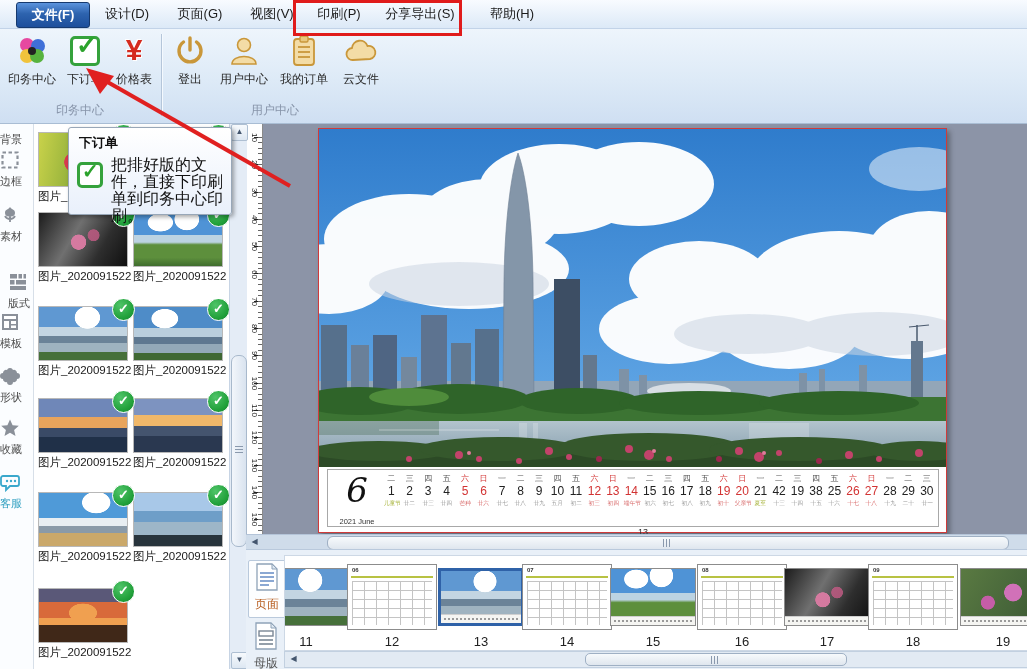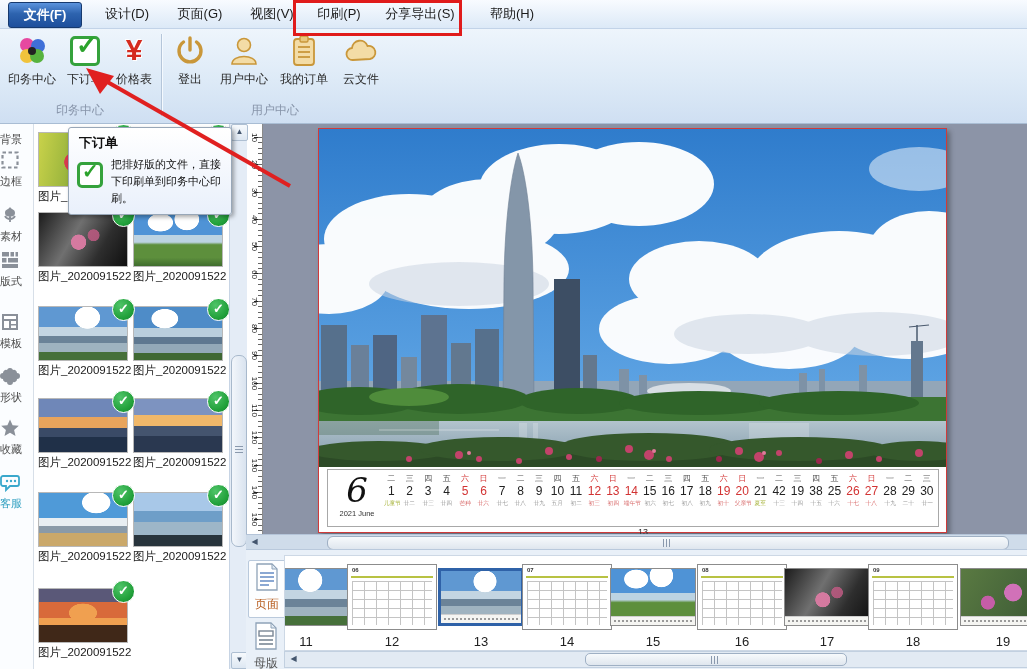--- a/index.html
+++ b/index.html
@@ -28,21 +28,21 @@
   .yen-ic{font-size:30px;line-height:32px;font-weight:900;color:#d42b1f;text-shadow:1px 1px 0 #fff,-1px -1px 0 #fff;}
   
   #arrow-svg{left:0;top:0;width:1027px;height:669px;z-index:60;pointer-events:none;}
   
   #tooltip{left:68px;top:127px;width:162px;height:86px;background:linear-gradient(#ffffff,#e9f0fb);
            border:1px solid #98a7b8;border-radius:3px;box-shadow:2px 2px 4px rgba(0,0,0,.35);z-index:55;}
   #tooltip .tt-title{position:absolute;left:10px;top:6px;font-size:13px;font-weight:bold;color:#111;}
   #tooltip .tt-ic{position:absolute;left:8px;top:34px;width:26px;height:26px;}
   #tooltip .tt-ic .check-ic{width:26px;height:26px;}
   #tooltip .tt-ic .check-ic:after{font-size:20px;left:2px;top:-6px;}
-  #tooltip .tt-body{position:absolute;left:42px;top:28px;width:116px;font-size:11px;line-height:17px;color:#111;}
+  #tooltip .tt-body{position:absolute;left:42px;top:28px;width:116px;font-size:16px;line-height:17px;color:#111;}
   
   #sidebar{left:0;top:123px;width:33px;height:546px;background:#fbfdff;border-right:1px solid #d7dfe8;overflow:hidden;z-index:5;}
   .sb-item{position:absolute;left:0;width:33px;cursor:default;}
   .sb-ic svg{width:20px;height:20px;}
   .sb-lb{font-size:11px;color:#4c4c4c;display:block;}
   .sb-lb.accent{color:#2f9fc0;}
   
   #library{left:33px;top:123px;width:196px;height:546px;background:#ffffff;overflow:hidden;z-index:4;}
   .lib-cell{position:absolute;width:90px;}
   .lib-img{width:90px;height:55px;border:1px solid #b8b8b8;box-sizing:border-box;position:relative;}
@@ -79,21 +79,21 @@
   
   #canvas{left:262px;top:123px;width:765px;height:411px;background:#8c94a7;z-index:1;}
   #page{left:318px;top:128px;width:627px;height:403px;background:#fff;border:1px solid #cf3b3b;box-sizing:content-box;
         box-shadow:3px 3px 5px rgba(0,0,0,.3);z-index:2;}
   #photo{position:absolute;left:0;top:0;width:627px;height:338px;overflow:hidden;}
   #canvas-pagenum{left:638px;top:527px;font-size:9px;color:#333;z-index:2;}
   
   #calstrip{position:absolute;left:8px;top:340px;width:610px;height:56px;border:1px solid #a8a8a8;background:#fff;}
   #cal-month{position:absolute;left:6px;top:2px;width:46px;text-align:center;}
   #cal-month .big{font-family:"DejaVu Serif",serif;font-style:italic;font-size:34px;line-height:36px;color:#111;}
-  #cal-month .sub{font-size:7.5px;color:#333;margin-top:1px;}
+  #cal-month .sub{font-size:7.5px;color:#333;margin-top:9px;}
   #cal-days{position:absolute;left:54px;top:3px;right:2px;height:50px;display:flex;}
   .dcol{flex:1 1 0;text-align:center;overflow:hidden;}
   .cw{font-size:8px;color:#555;line-height:11px;}
   .cd{font-size:12px;color:#222;line-height:15px;}
   .cl{font-size:7px;color:#9a9a9a;line-height:9px;transform:scale(.82);transform-origin:center top;white-space:nowrap;}
   .red{color:#d23333 !important;}
   .lr{color:#d86a6a !important;}
   .lg{color:#a8b43c !important;}
   
   #canvas-hscroll{left:246px;top:534px;width:781px;height:15px;background:#cfdcea;border-top:1px solid #b4c4d8;z-index:7;}
@@ -126,21 +126,21 @@
 </style>
 </head>
 <body>
 
 <div id="app">
 
   <div id="canvas" class="abs"></div>
 
   <div id="menubar" class="abs">
     <div id="menu-tabs">
-        <div class="mtab filetab" style="left: 8px; width: 72px;">文件(F)</div>
+        <div class="mtab filetab" style="left: 16px; width: 72px;">文件(F)</div>
         <div class="mtab" style="left: 95px; width: 64px;">设计(D)</div>
         <div class="mtab" style="left: 168px; width: 64px;">页面(G)</div>
         <div class="mtab" style="left: 242px; width: 60px;">视图(V)</div>
         <div class="mtab" style="left: 308px; width: 62px;">印刷(P)</div>
         <div class="mtab" style="left: 378px; width: 84px;">分享导出(S)</div>
         <div class="mtab" style="left: 482px; width: 60px;">帮助(H)</div>
       </div>
     <div id="menu-right" class="abs">
       
       
@@ -213,21 +213,21 @@
       <div class="sb-item" style="top: -15px;"><span class="sb-ic"><svg viewBox="0 0 20 20">
             <rect x="2" y="-6" width="16" height="16" fill="none" stroke="#8a9099" stroke-width="2.4"></rect>
           </svg></span><span class="sb-lb">背景</span></div>
       <div class="sb-item" style="top: 27px;"><span class="sb-ic"><svg viewBox="0 0 20 20">
             <rect x="2.5" y="2.5" width="15" height="15" fill="none" stroke="#8a9099" stroke-width="2.2" stroke-dasharray="3.5,2.5"></rect>
           </svg></span><span class="sb-lb">边框</span></div>
       <div class="sb-item" style="top: 82px;"><span class="sb-ic"><svg viewBox="0 0 20 20">
             <path d="M10,2 C12,5 15,4 15,8 C15,11 12,12 10,11 C8,12 5,11 5,8 C5,4 8,5 10,2 Z" fill="#8a9099"></path>
             <path d="M10,11 L10,17 M10,14 C7,14 6,13 5,11 M10,14 C13,14 14,13 15,11" stroke="#8a9099" stroke-width="1.8" fill="none"></path>
           </svg></span><span class="sb-lb">素材</span></div>
-      <div class="sb-item" style="top: 127px;"><span class="sb-ic"><svg viewBox="0 0 20 20">
+      <div class="sb-item" style="top: 149px; margin-left: 8px;"><span class="sb-ic"><svg viewBox="0 0 20 20">
             <g fill="#8a9099">
               <rect x="2" y="2" width="7" height="4.5"></rect>
               <rect x="10.5" y="2" width="3.5" height="4.5"></rect>
               <rect x="15.5" y="2" width="2.5" height="4.5"></rect>
               <rect x="2" y="8" width="4.5" height="4.5"></rect>
               <rect x="8" y="8" width="10" height="4.5"></rect>
               <rect x="2" y="14" width="16" height="4"></rect>
             </g>
           </svg></span><span class="sb-lb">版式</span></div>
       <div class="sb-item" style="top: 189px;"><span class="sb-ic"><svg viewBox="0 0 20 20">

